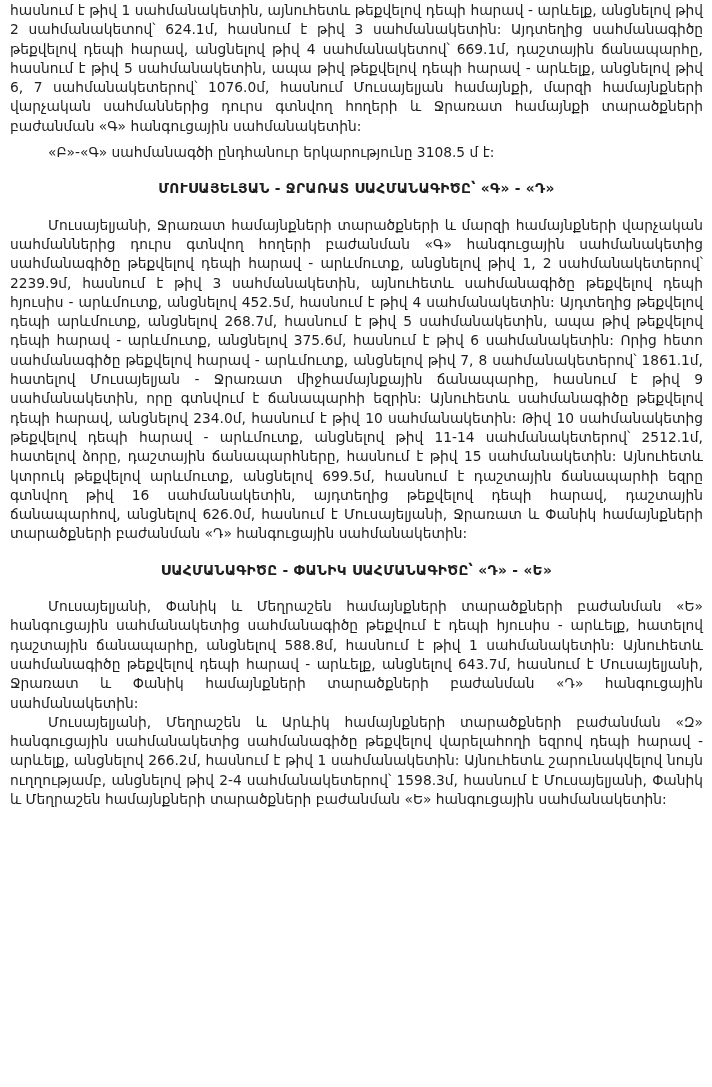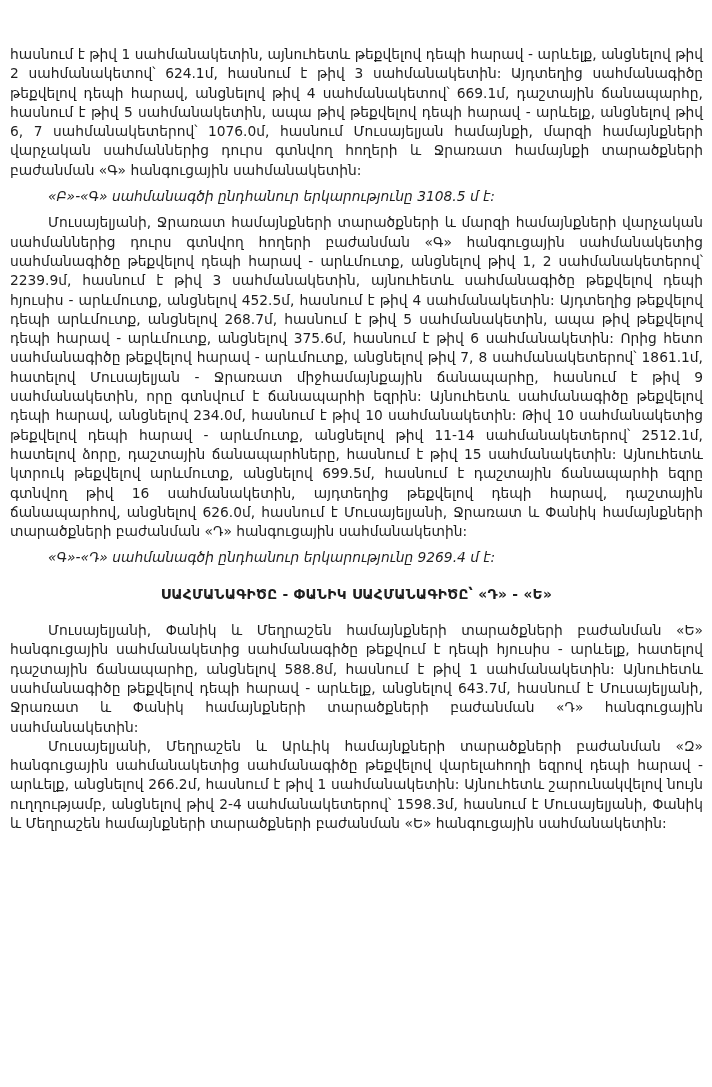--- a/index.html
+++ b/index.html
@@ -7,36 +7,36 @@
   body {
     width: 712px;
     height: 1087px;
     overflow: hidden;
     background: #ffffff;
     color: #1f1f1f;
     font-family: "DejaVu Sans", sans-serif;
     font-size: 13.8px;
     line-height: 19.3px;
   }
-  .page { padding: 1px 9px 0 10px; margin-top: 44px; }
+  .page { padding: 1px 9px 0 10px; }
   p, h2 { margin: 0; font-size: 13.8px; font-weight: normal; }
   .para { text-align: justify; text-indent: 38px; }
   .para.cont { text-indent: 0; }
-  .summary { text-indent: 38px; margin: 7px 0; font-style: italic; }
+  .summary { text-indent: 38px; margin: 7px 0; }
   .heading {
     font-weight: bold;
     text-align: center;
     margin: 17px 0;
     letter-spacing: 0.3px;
   }
 </style>
 </head>
 <body>
 
 <div class="page">
   <p class="para cont">հասնում է թիվ 1 սահմանակետին, այնուհետև թեքվելով դեպի հարավ - արևելք, անցնելով թիվ 2 սահմանակետով՝ 624.1մ, հասնում է թիվ 3 սահմանակետին: Այդտեղից սահմանագիծը թեքվելով դեպի հարավ, անցնելով թիվ 4 սահմանակետով՝ 669.1մ, դաշտային ճանապարհը, հասնում է թիվ 5 սահմանակետին, ապա թիվ թեքվելով դեպի հարավ - արևելք, անցնելով թիվ 6, 7 սահմանակետերով՝ 1076.0մ, հասնում Մուսայելյան համայնքի, մարզի համայնքների վարչական սահմաններից դուրս գտնվող հողերի և Ջրառատ համայնքի տարածքների բաժանման «Գ» հանգուցային սահմանակետին:</p>
   <p class="summary">«Բ»-«Գ» սահմանագծի ընդհանուր երկարությունը 3108.5 մ է:</p>
+  <h2 class="heading">ՄՈՒՍԱՅԵԼՅԱՆ - ՋՐԱՌԱՏ ՍԱՀՄԱՆԱԳԻԾԸ՝ «Գ» - «Դ»</h2>
   <p class="para">Մուսայելյանի, Ջրառատ համայնքների տարածքների և մարզի համայնքների վարչական սահմաններից դուրս գտնվող հողերի բաժանման «Գ» հանգուցային սահմանակետից սահմանագիծը թեքվելով դեպի հարավ - արևմուտք, անցնելով թիվ 1, 2 սահմանակետերով՝ 2239.9մ, հասնում է թիվ 3 սահմանակետին, այնուհետև սահմանագիծը թեքվելով դեպի հյուսիս - արևմուտք, անցնելով 452.5մ, հասնում է թիվ 4 սահմանակետին: Այդտեղից թեքվելով դեպի արևմուտք, անցնելով 268.7մ, հասնում է թիվ 5 սահմանակետին, ապա թիվ թեքվելով դեպի հարավ - արևմուտք, անցնելով 375.6մ, հասնում է թիվ 6 սահմանակետին: Որից հետո սահմանագիծը թեքվելով հարավ - արևմուտք, անցնելով թիվ 7, 8 սահմանակետերով՝ 1861.1մ, հատելով Մուսայելյան - Ջրառատ միջհամայնքային ճանապարհը, հասնում է թիվ 9 սահմանակետին, որը գտնվում է ճանապարհի եզրին: Այնուհետև սահմանագիծը թեքվելով դեպի հարավ, անցնելով 234.0մ, հասնում է թիվ 10 սահմանակետին: Թիվ 10 սահմանակետից թեքվելով դեպի հարավ - արևմուտք, անցնելով թիվ 11-14 սահմանակետերով՝ 2512.1մ, հատելով ձորը, դաշտային ճանապարհները, հասնում է թիվ 15 սահմանակետին: Այնուհետև կտրուկ թեքվելով արևմուտք, անցնելով 699.5մ, հասնում է դաշտային ճանապարհի եզրը գտնվող թիվ 16 սահմանակետին, այդտեղից թեքվելով դեպի հարավ, դաշտային ճանապարհով, անցնելով 626.0մ, հասնում է Մուսայելյանի, Ջրառատ և Փանիկ համայնքների տարածքների բաժանման «Դ» հանգուցային սահմանակետին:</p>
-  <p class="summary">«Գ»-«Դ» սահմանագծի ընդհանուր երկարությունը 9269.4 մ է:</p>
   <h2 class="heading">ՍԱՀՄԱՆԱԳԻԾԸ - ՓԱՆԻԿ ՍԱՀՄԱՆԱԳԻԾԸ՝ «Դ» - «Ե»</h2>
   <p class="para">Մուսայելյանի, Փանիկ և Մեղրաշեն համայնքների տարածքների բաժանման «Ե» հանգուցային սահմանակետից սահմանագիծը թեքվում է դեպի հյուսիս - արևելք, հատելով դաշտային ճանապարհը, անցնելով 588.8մ, հասնում է թիվ 1 սահմանակետին: Այնուհետև սահմանագիծը թեքվելով դեպի հարավ - արևելք, անցնելով 643.7մ, հասնում է Մուսայելյանի, Ջրառատ և Փանիկ համայնքների տարածքների բաժանման «Դ» հանգուցային սահմանակետին:</p>
   <p class="para">Մուսայելյանի, Մեղրաշեն և Արևիկ համայնքների տարածքների բաժանման «Զ» հանգուցային սահմանակետից սահմանագիծը թեքվելով վարելահողի եզրով դեպի հարավ - արևելք, անցնելով 266.2մ, հասնում է թիվ 1 սահմանակետին: Այնուհետև շարունակվելով նույն ուղղությամբ, անցնելով թիվ 2-4 սահմանակետերով՝ 1598.3մ, հասնում է Մուսայելյանի, Փանիկ և Մեղրաշեն համայնքների տարածքների բաժանման «Ե» հանգուցային սահմանակետին:</p>
 </div>
 
 </body></html>

